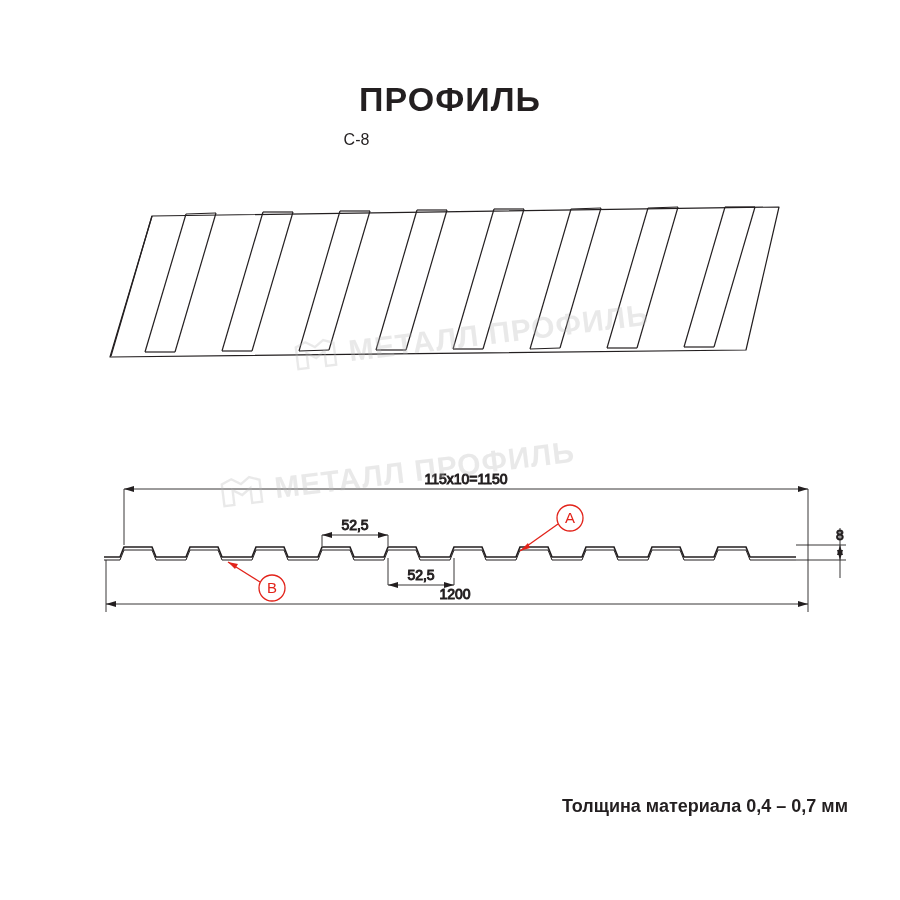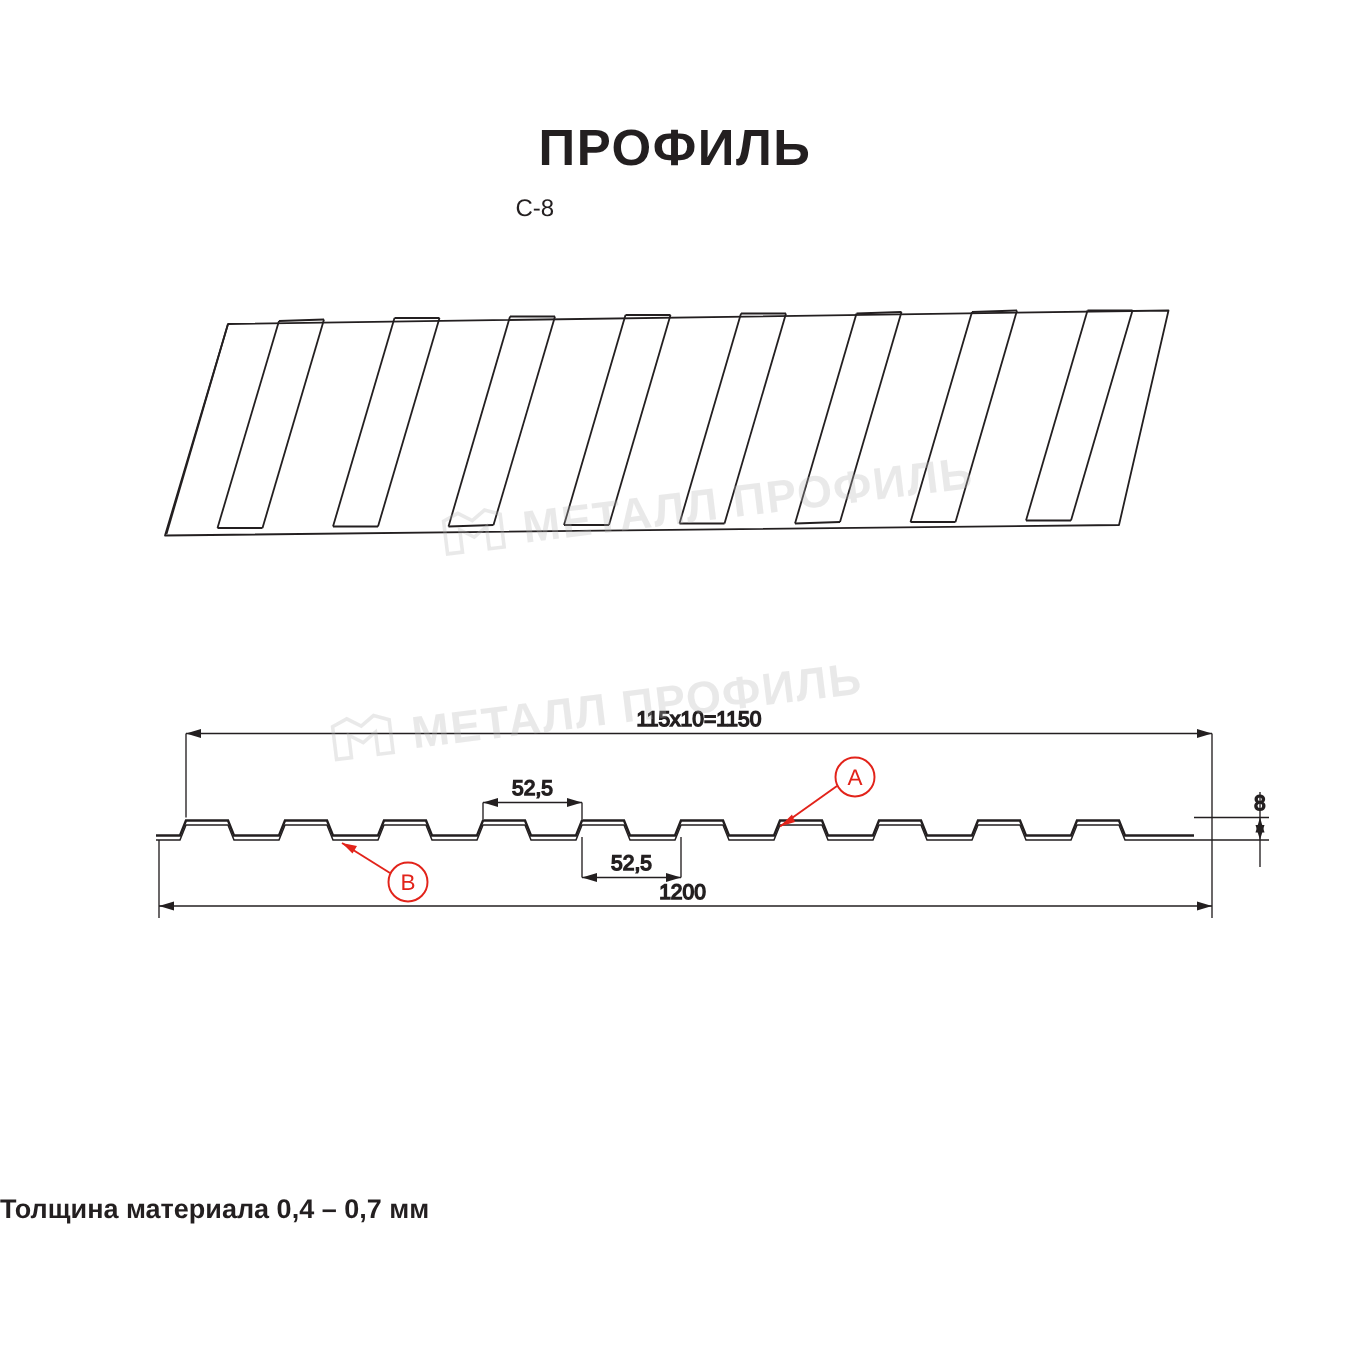--- a/index.html
+++ b/index.html
@@ -38,21 +38,21 @@
     width: 713px;
     text-align: center;
     font-size: 16px;
     color: #231f20;
   }
   .footnote {
     position: absolute;
     top: 796px;
     left: 0;
     width: 848px;
-    text-align: left;
+    text-align: right;
     font-size: 18px;
     font-weight: bold;
     color: #231f20;
   }
   
   svg.draw {
     position: absolute;
     top: 0;
     left: 0;
     width: 900px;

